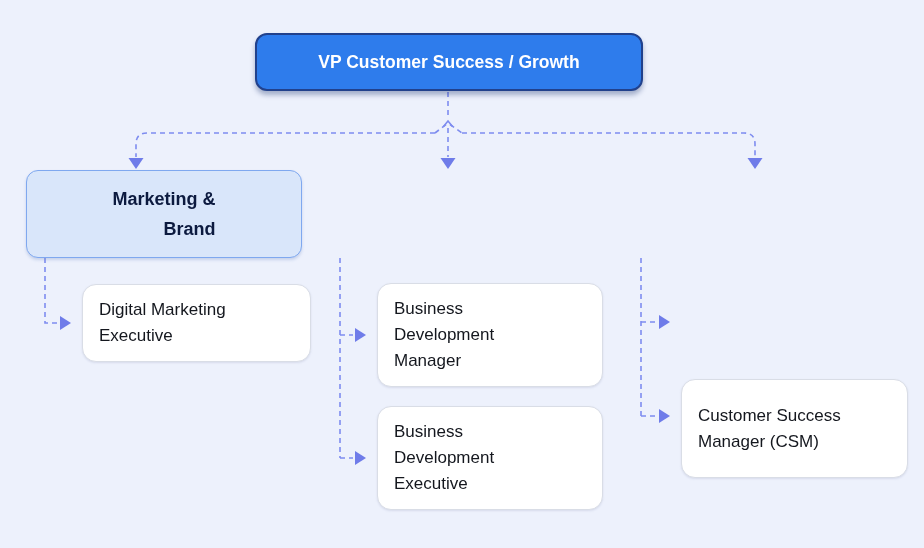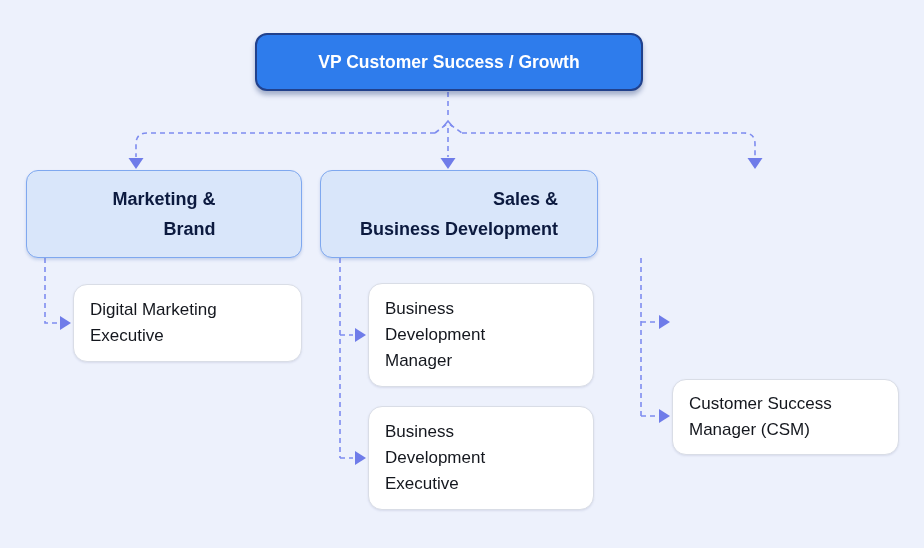--- a/index.html
+++ b/index.html
@@ -67,20 +67,21 @@
   .node.role{
     background:var(--role-fill);
     border:1px solid var(--role-border);
     border-radius:14px;
     color:var(--role-text);
     font-weight:400;font-size:17px;line-height:26px;
     justify-content:flex-start;
     text-align:left;
     padding:0 16px;
     box-shadow:0 1px 2px rgba(150,160,190,0.25);
+    margin-left:9px;
   }
 </style>
 </head>
 <body>
 
 <div class="stage">
 
   <svg class="connectors" viewBox="0 0 924 548">
 
     <path class="dash" d="M448 92 V119"></path>
@@ -113,39 +114,35 @@
   </svg>
 
   <div class="node root" style="left:255px;top:33px;width:388px;height:58px">
     <span class="label">VP Customer Success / Growth</span>
   </div>
 
   <div class="node dept" style="left:26px;top:170px;width:276px;height:88px">
     <span class="label">Marketing &amp;
 Brand</span>
   </div>
-  <div class="node dept" style="left:320px;top:170px;width:278px;height:88px">
-    <span class="label">Sales &amp;
-Business Development</span>
-  </div>
 
   <div class="node role" style="left:73px;top:284px;width:229px;height:78px">
     <span class="label">Digital Marketing
 Executive</span>
   </div>
 
   <div class="node role" style="left:368px;top:283px;width:226px;height:104px">
     <span class="label">Business
 Development
 Manager</span>
   </div>
   <div class="node role" style="left:368px;top:406px;width:226px;height:104px">
     <span class="label">Business
 Development
 Executive</span>
   </div>
 
-  <div class="node role" style="left:672px;top:379px;width:227px;height:76px">
+  <div class="node role" style="left:672px;top:379px;width:227px;height:99px">
     <span class="label">Customer Success
 Manager (CSM)</span>
   </div>
 
 </div>
 
 </body></html>

